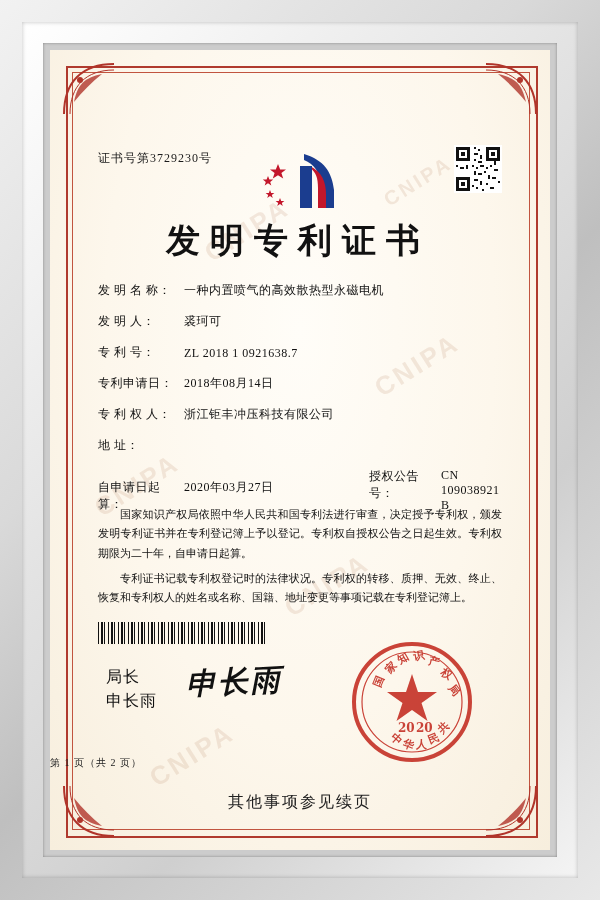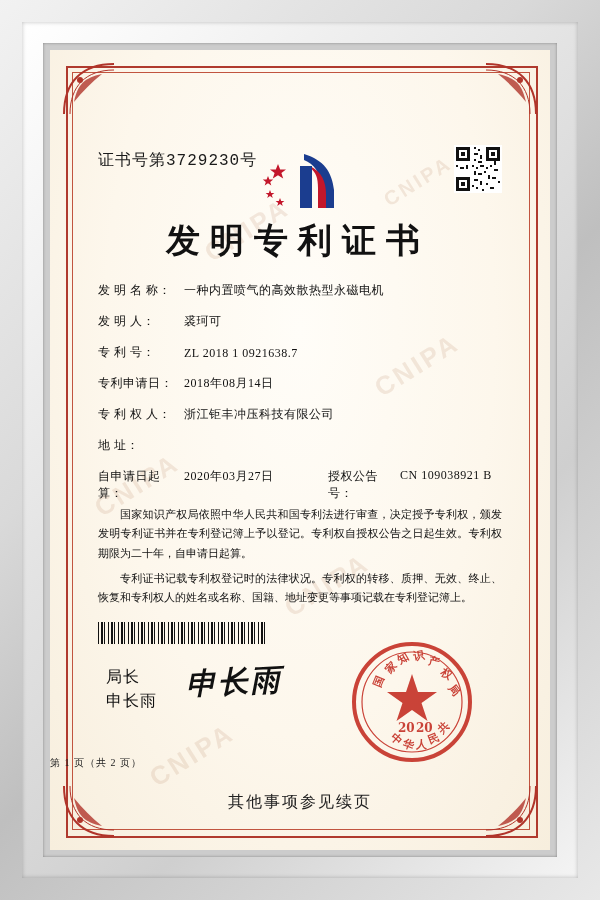--- a/index.html
+++ b/index.html
@@ -79,24 +79,23 @@
   #wm2 { left: 320px; top: 300px; }
   #wm3 { left: 40px;  top: 420px; }
   #wm4 { left: 230px; top: 520px; }
   #wm5 { left: 95px;  top: 690px; }
   #wm6 { left: 330px; top: 120px; font-size: 20px;}
 
   
   #cert-no {
     position: absolute;
     left: 48px; top: 100px;
-    font-size: 16px;
+    font-size: 12px;
     color: #1a1a1a;
     letter-spacing: 1px;
-    font-family: Liberation Mono, monospace;
   }
   #qrcode {
     position: absolute;
     right: 48px; top: 95px;
     width: 48px; height: 48px;
   }
   #emblem {
     position: absolute;
     left: 50%;
     transform: translateX(-50%);
@@ -135,21 +134,21 @@
     letter-spacing: 0.5px;
   }
   .field-value {
     flex: 1;
     letter-spacing: 0.5px;
   }
   .field-row.split { }
   .split-left { width: 230px; display: flex; }
   .split-left .field-label { width: 86px; }
   .split-right { display: flex; flex: 1; }
-  .split-right .field-label { width: 72px; }
+  .split-right .field-label { width: 72px; margin-left: 41px; }
 
   
   #paras {
     position: absolute;
     left: 48px;
     top: 455px;
     width: 404px;
     font-size: 11px;
     line-height: 1.75;
     color: #111;

